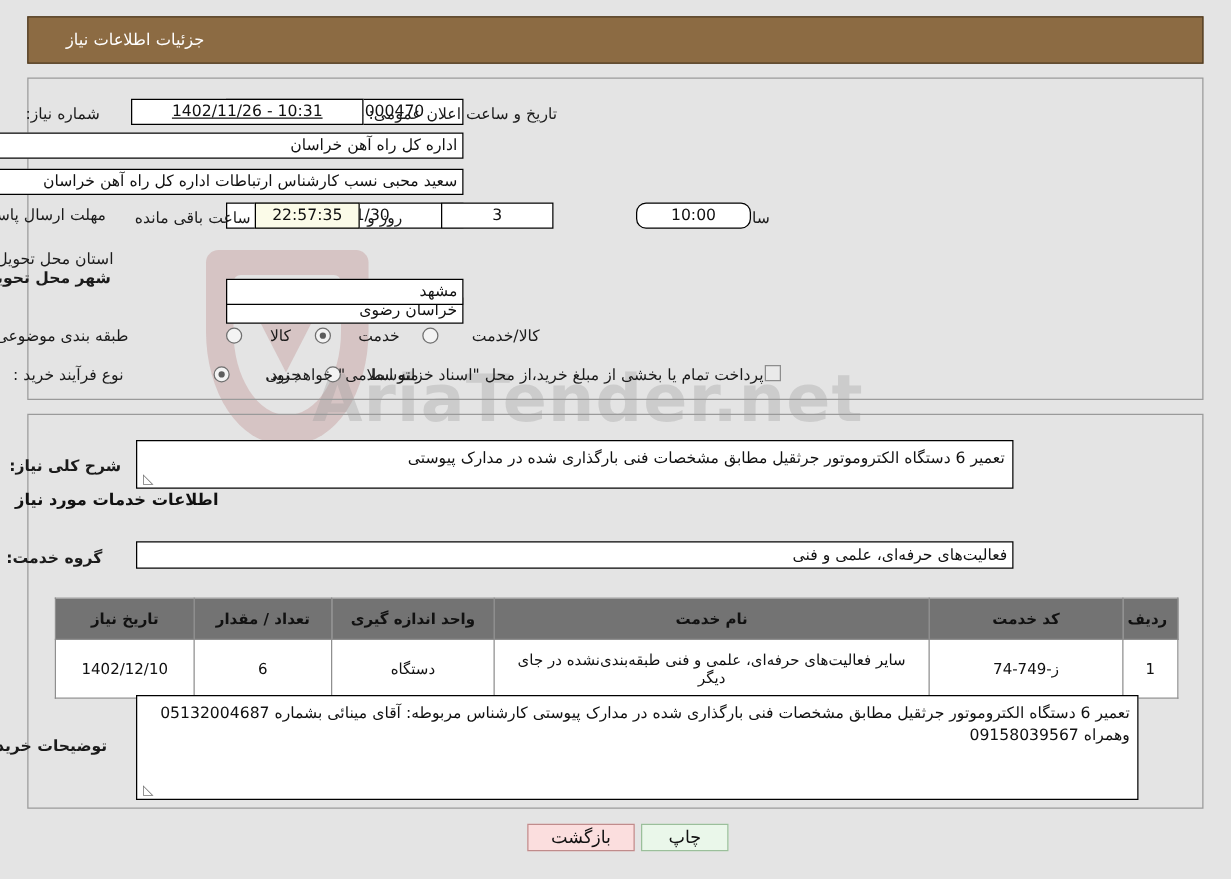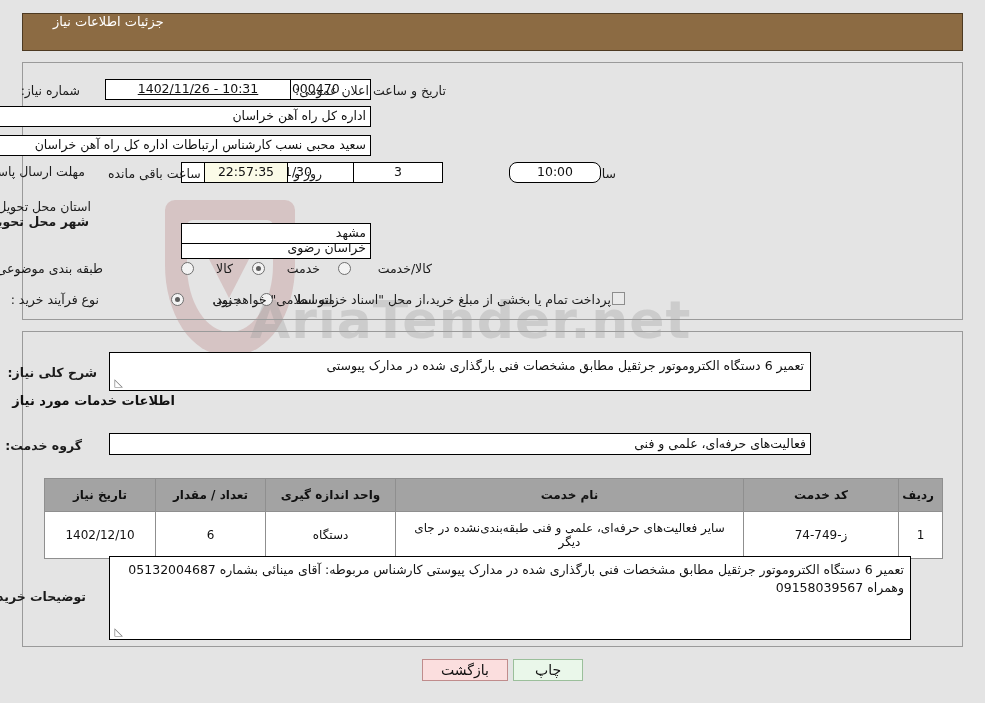--- a/index.html
+++ b/index.html
@@ -64,21 +64,21 @@
   .header-bar {
     position: absolute;
     left: 22px; top: 13px;
     width: 941px; height: 38px;
     background: #8c6b43;
     border: 1px solid #4d3a22;
     box-sizing: border-box;
     color: #ffffff;
     font-size: 13px;
     display: flex;
-    align-items: flex-start;
+    align-items: center;
     justify-content: flex-start;
     padding-right: 0;
     z-index: 3;
   }
   .header-title {
     margin-right: auto;
     padding-left: 30px;
     white-space: nowrap;
   }
 
@@ -197,21 +197,21 @@
     position: absolute;
     left: 44px; top: 478px;
     width: 898px;
     border-collapse: collapse;
     font-size: 12px;
     z-index: 4;
     background: #ffffff;
     table-layout: fixed;
   }
   #svc-table th {
-    background: #a3a3a3;
+    background: #737373;
     border: 1px solid #8f8f8f;
     color: #111;
     font-weight: bold;
     height: 28px;
     padding: 2px 8px;
     font-size: 12px;
   }
   #svc-table td {
     border: 1px solid #8f8f8f;
     background: #ffffff;

